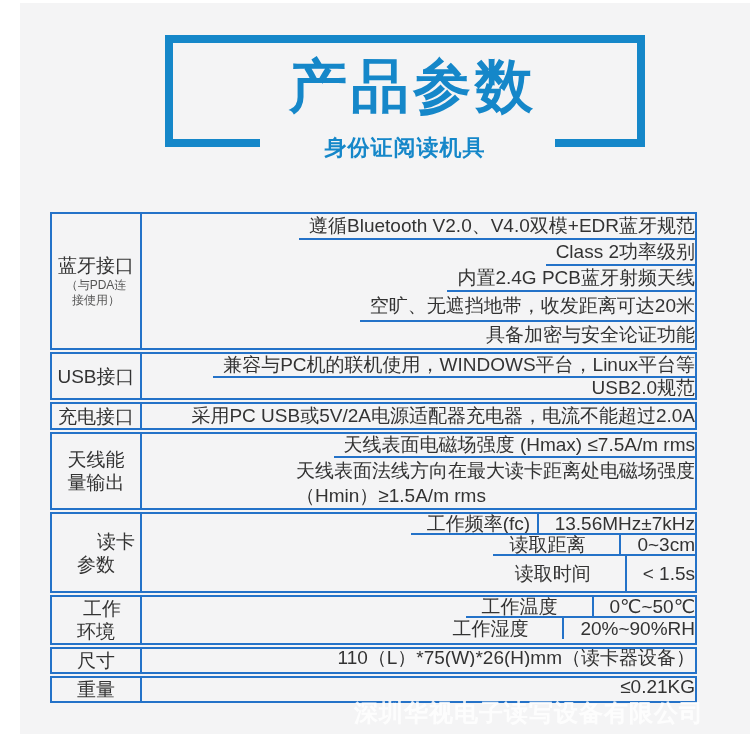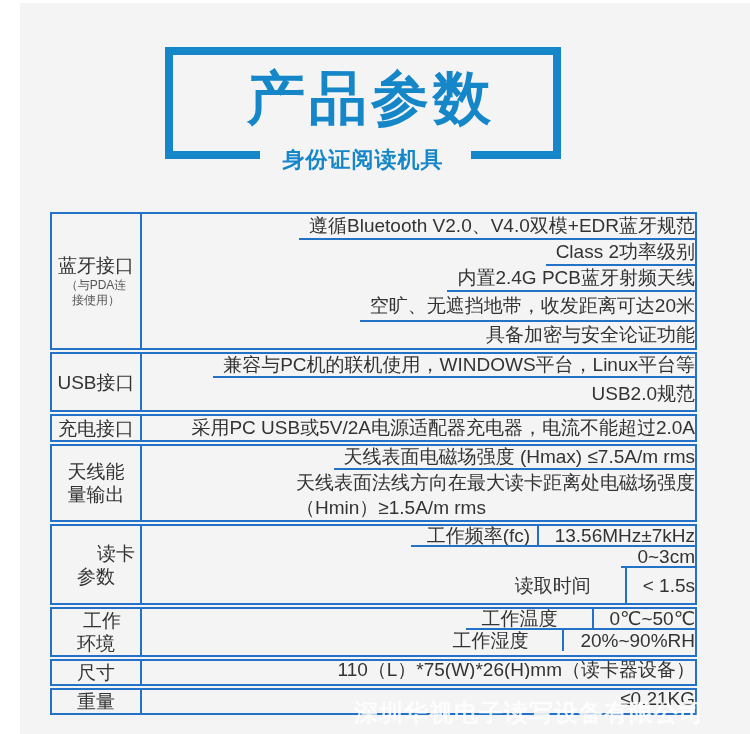--- a/index.html
+++ b/index.html
@@ -9,21 +9,21 @@
     --bg:#f4f4f5;
   }
   *{margin:0;padding:0;box-sizing:border-box;}
   html,body{width:750px;height:734px;background:#ffffff;overflow:hidden;}
   body{position:relative;font-family:"Liberation Sans","DejaVu Sans",sans-serif;color:var(--text);}
 
   .page{position:absolute;left:20px;top:3px;width:730px;height:731px;background:var(--bg);}
 
   
   .header-frame{
-    position:absolute;left:145px;top:44px;width:396px;height:112px;
+    position:absolute;left:145px;top:32px;width:480px;height:112px;
     border:8px solid var(--accent);border-bottom:none;padding-left:16px;
   }
   .frame-title{
     margin-top:12px;text-align:center;
     font-size:58px;line-height:62px;font-weight:bold;
     color:var(--accent);letter-spacing:4px;white-space:nowrap;
   }
   .frame-seg{position:absolute;bottom:0;height:8px;background:var(--accent);}
   .frame-seg.left{left:-8px;width:95px;}
   .frame-seg.right{right:-8px;width:90px;}
@@ -105,21 +105,21 @@
         </div>
       </div>
       <div class="sec">
         <div class="label-cell">
           <span style="display: block;">USB接口</span>
         </div>
         <div class="rows">
           <div class="row" style="height: 24px;">
             <span class="cell-text">兼容与PC机的联机使用，WINDOWS平台，Linux平台等</span>
           </div>
-          <div class="row" style="height: 32px;">
+          <div class="row" style="height: 20px;">
             <span class="cell-text">USB2.0规范</span>
           </div>
         </div>
       </div>
       <div class="sec">
         <div class="label-cell">
           <span style="display: block;">充电接口</span>
         </div>
         <div class="rows">
           <div class="row" style="height: 24px;">
@@ -148,20 +148,23 @@
           <span style="display: block;">参数</span>
         </div>
         <div class="rows">
           <div class="row" style="height: 21px;">
             <div class="cell-name">
               <span>工作频率(fc)</span>
             </div>
             <div class="cell-value"><span>13.56MHz±7kHz</span></div>
           </div>
           <div class="row" style="height: 21px;">
+            <div class="cell-name">
+              <span>读取距离</span>
+            </div>
             <div class="cell-value"><span>0~3cm</span></div>
           </div>
           <div class="row" style="height: 35px;">
             <div class="cell-name">
               <span>读取时间</span>
             </div>
             <div class="cell-value"><span>&lt; 1.5s</span></div>
           </div>
         </div>
       </div>

